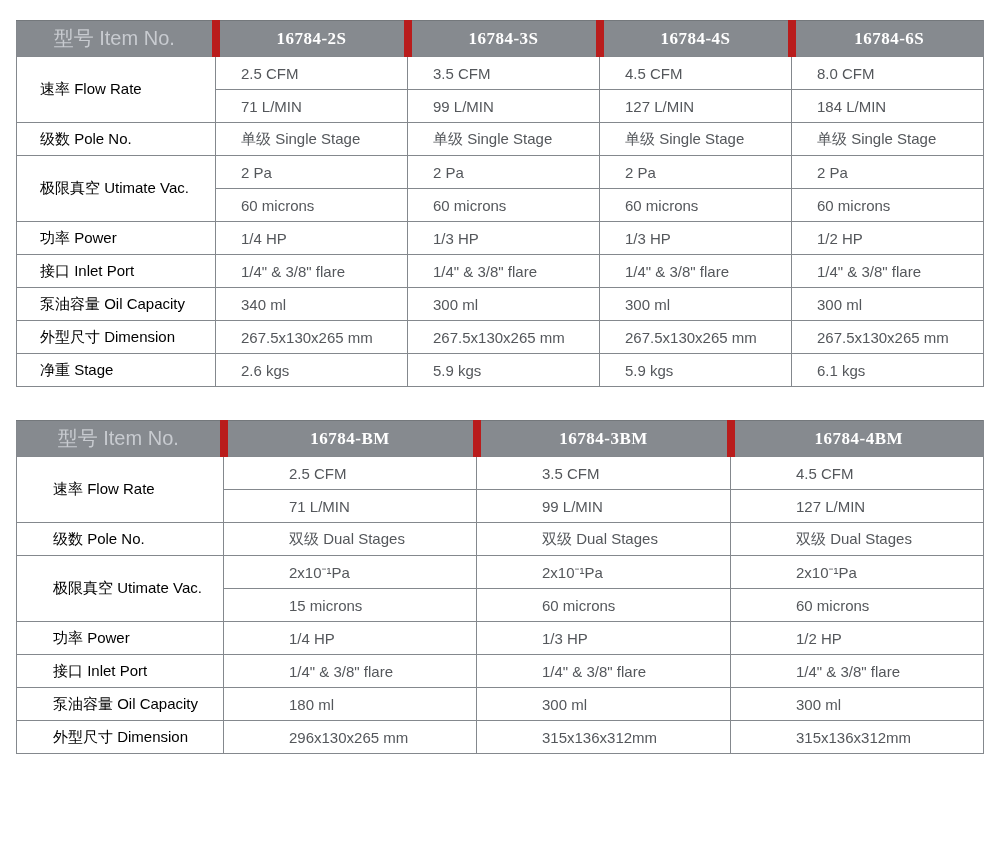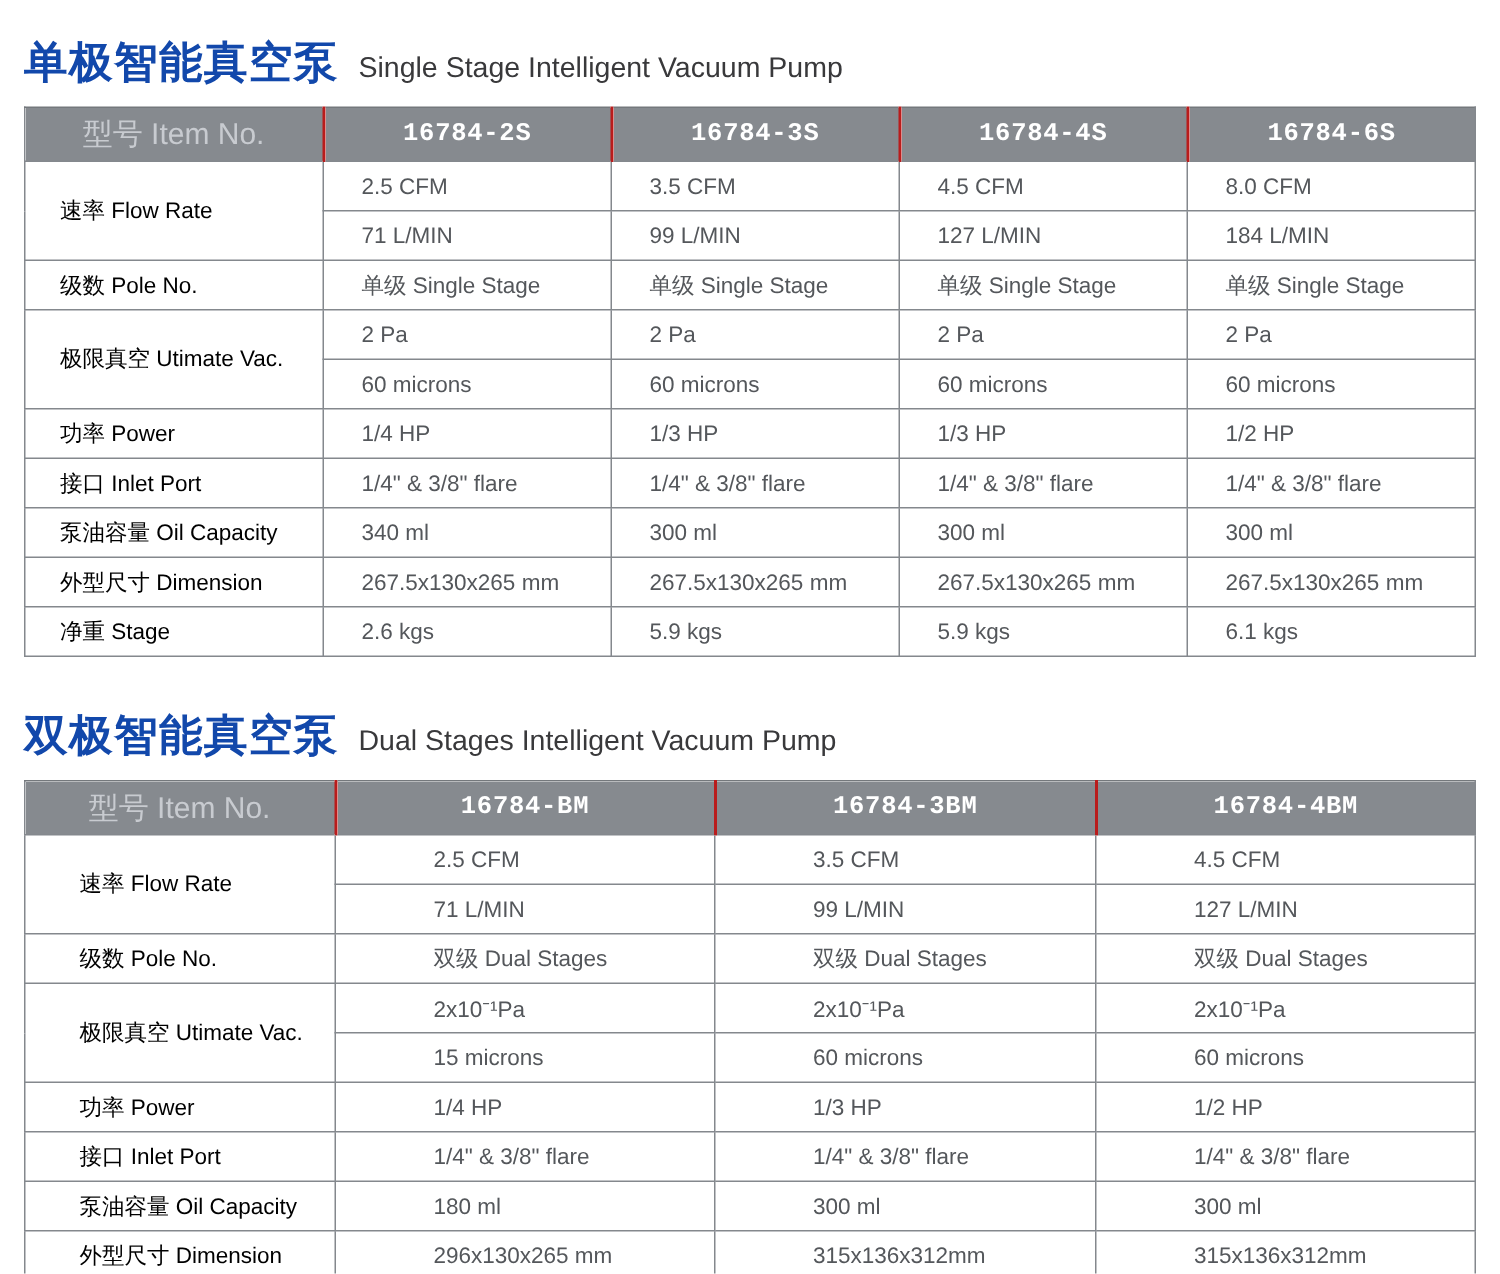--- a/index.html
+++ b/index.html
@@ -27,24 +27,24 @@
     width:967px;
     margin-bottom:33px;
   }
   table.spec th, table.spec td {
     border:1px solid #84888d;
     overflow:hidden; white-space:nowrap;
   }
   table.spec th {
     background:#868a8f; height:33px;
     color:#ffffff; font-weight:bold; font-size:17px;
-    font-family:Liberation Mono, monospace;
+    font-family:Liberation Serif, serif;
     letter-spacing:0.5px;
     text-align:center; vertical-align:middle;
-    border-left:2px solid #b91c1c;
+    border-left:8px solid #b91c1c;
     border-top:1px solid #74787c;
   }
   table.spec th.lbl {
     font-family:"Liberation Sans", sans-serif;
     font-weight:normal; font-size:20px; color:#c8cbd0;
     letter-spacing:0;
     border-left:1px solid #84888d;
   }
   table.spec td {
     height:30px; font-size:15px; color:#54575b;
@@ -58,23 +58,20 @@
   #t1 td.data { padding-left:25px; }
   
   #t2 td.lbl  { padding-left:36px; }
   #t2 td.data { padding-left:65px; }
 </style>
 </head>
 <body>
 
 <div class="sheet">
 
-  <div class="title-row">
-    <span class="title-zh">单极智能真空泵</span><span class="title-en">Single Stage Intelligent Vacuum Pump</span>
-  </div>
 
   <table class="spec" id="t1">
     <colgroup>
       <col style="width:199px">
         <col style="width:192px">
         <col style="width:192px">
         <col style="width:192px">
         <col style="width:192px">
     </colgroup>
     <thead>
@@ -151,23 +148,20 @@
       <tr>
         <td class="lbl">净重 Stage</td>
         <td class="data">2.6 kgs</td>
         <td class="data">5.9 kgs</td>
         <td class="data">5.9 kgs</td>
         <td class="data">6.1 kgs</td>
       </tr>
     </tbody>
   </table>
 
-  <div class="title-row">
-    <span class="title-zh">双极智能真空泵</span><span class="title-en">Dual Stages Intelligent Vacuum Pump</span>
-  </div>
 
   <table class="spec" id="t2">
     <colgroup>
       <col style="width:207px">
         <col style="width:253px">
         <col style="width:254px">
         <col style="width:253px">
     </colgroup>
     <thead>
       <tr>

